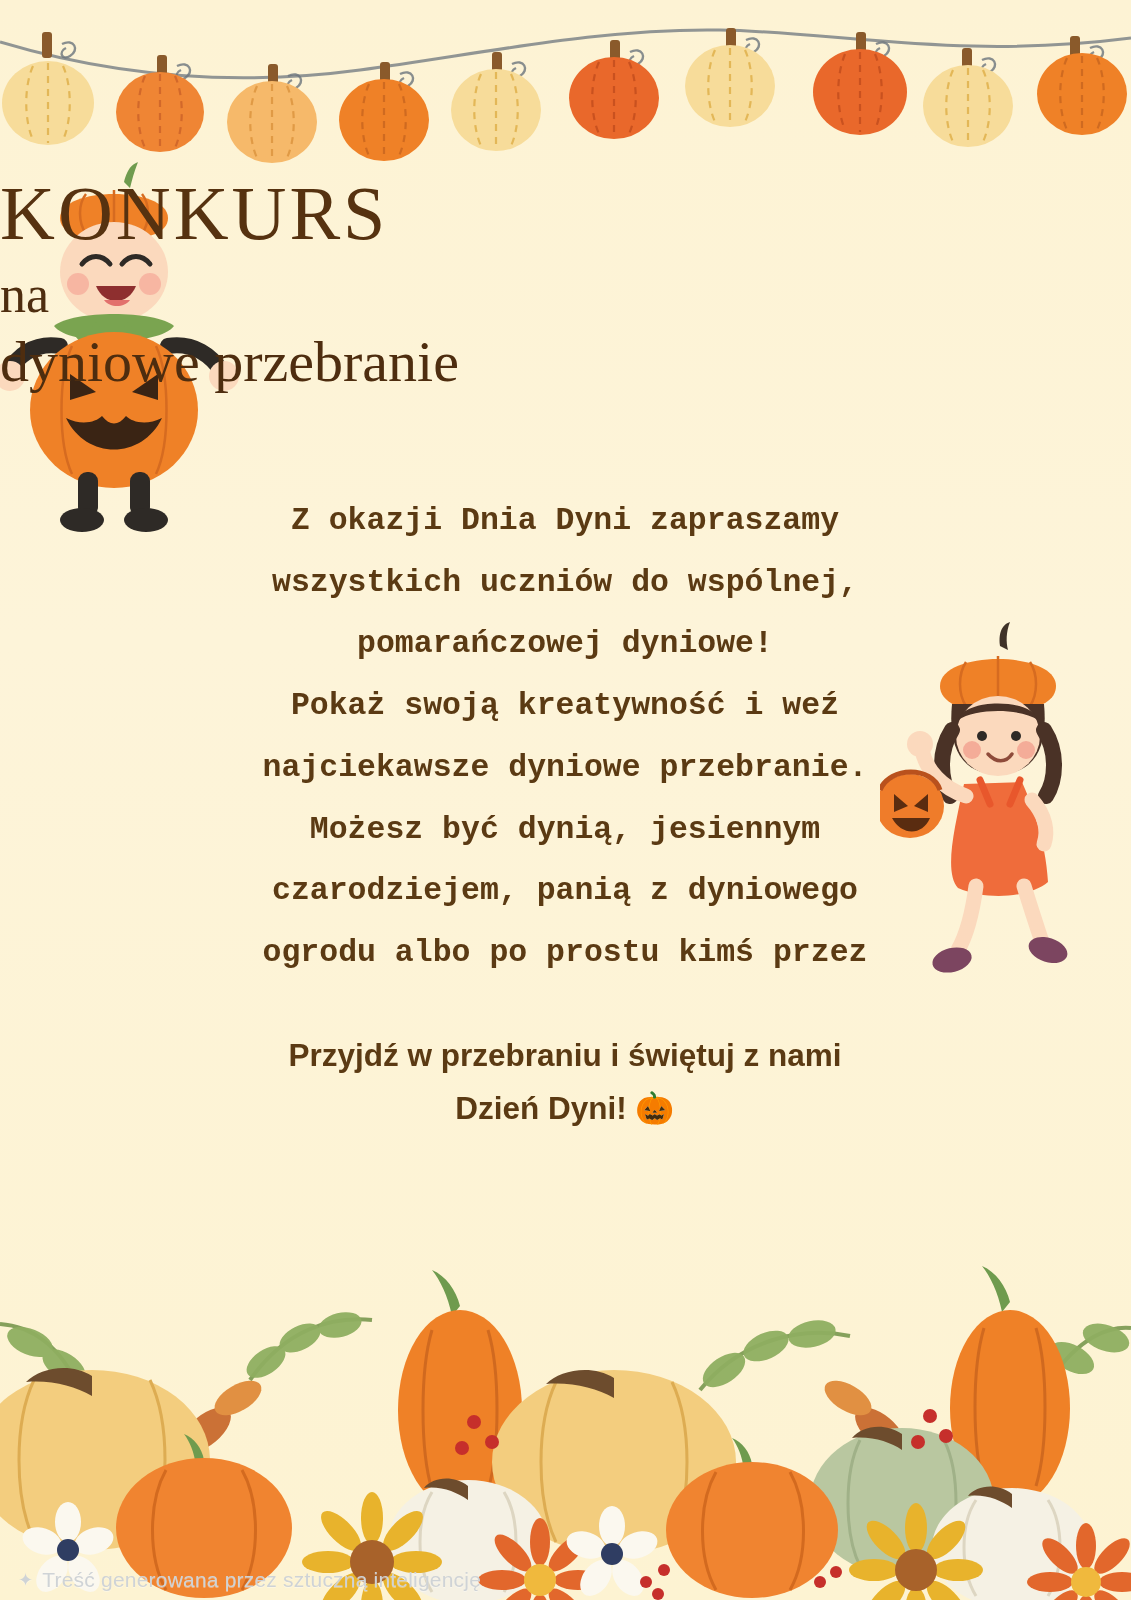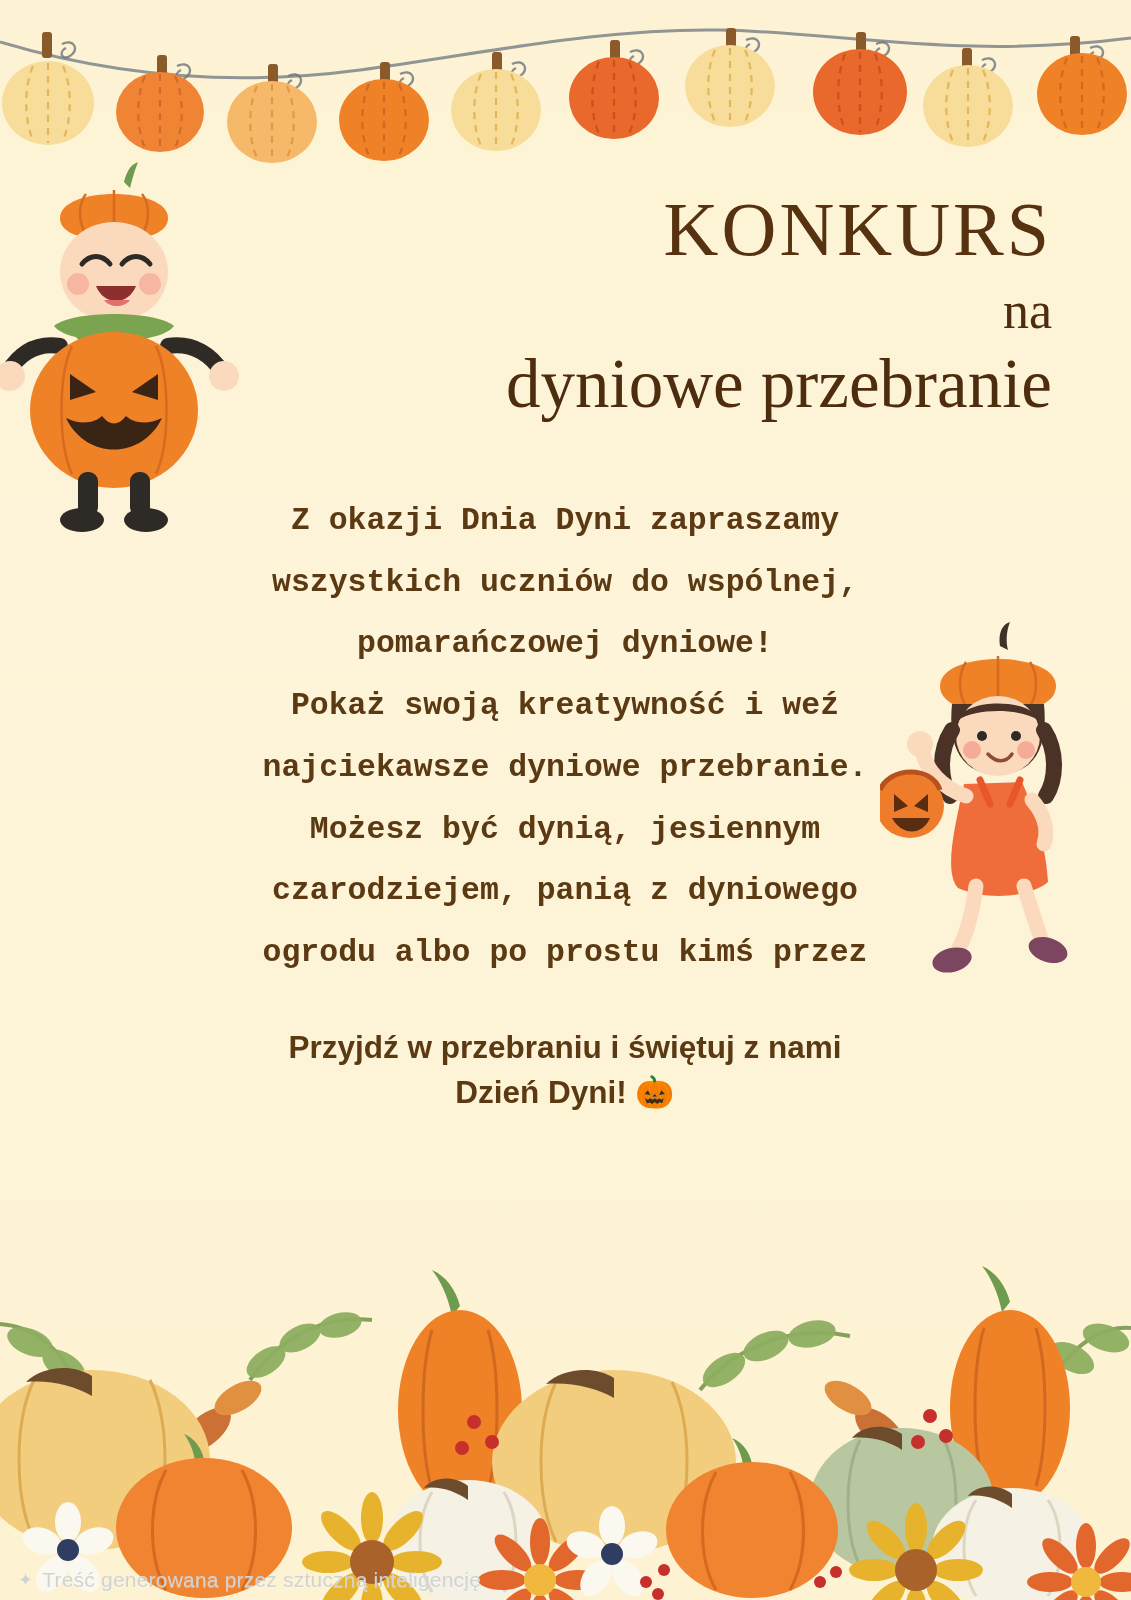--- a/index.html
+++ b/index.html
@@ -28,24 +28,24 @@
     position: absolute;
     top: 0;
     left: 0;
     width: 1131px;
     height: 190px;
   }
 
   
   .title-block {
     position: absolute;
-    top: 190px;
+    top: 174px;
     left: 0;
     width: 1052px;
-    text-align: right;
+    text-align: left;
     color: #5a3413;
   }
   .title-main {
     font-family: "Liberation Serif", serif;
     font-size: 76px;
     letter-spacing: 3px;
     line-height: 1.05;
     color: #563210;
     margin: 0;
     font-weight: 400;
@@ -53,21 +53,21 @@
   .title-sub1 {
     font-family: "Liberation Serif", serif;
     font-size: 52px;
     line-height: 1.25;
     color: #4e2d0f;
     margin: 8px 0 0 0;
     font-weight: 400;
   }
   .title-sub2 {
     font-family: "Liberation Serif", serif;
-    font-size: 69px;
+    font-size: 58px;
     line-height: 1.15;
     color: #4e2d0f;
     margin: 2px 0 0 0;
     font-weight: 400;
   }
 
   
   .body-copy {
     position: absolute;
     top: 482px;
@@ -87,21 +87,21 @@
     position: absolute;
     top: 1025px;
     left: 145px;
     width: 840px;
     text-align: center;
     color: #5b3a13;
     font-size: 31.5px;
     font-weight: bold;
     line-height: 1.42;
   }
-  .closing p { margin: 0; }
+  .closing p { margin: 8px; }
 
   
   .kid-left {
     position: absolute;
     top: 160px;
     left: 0px;
     width: 250px;
     height: 380px;
   }
   .kid-right {

